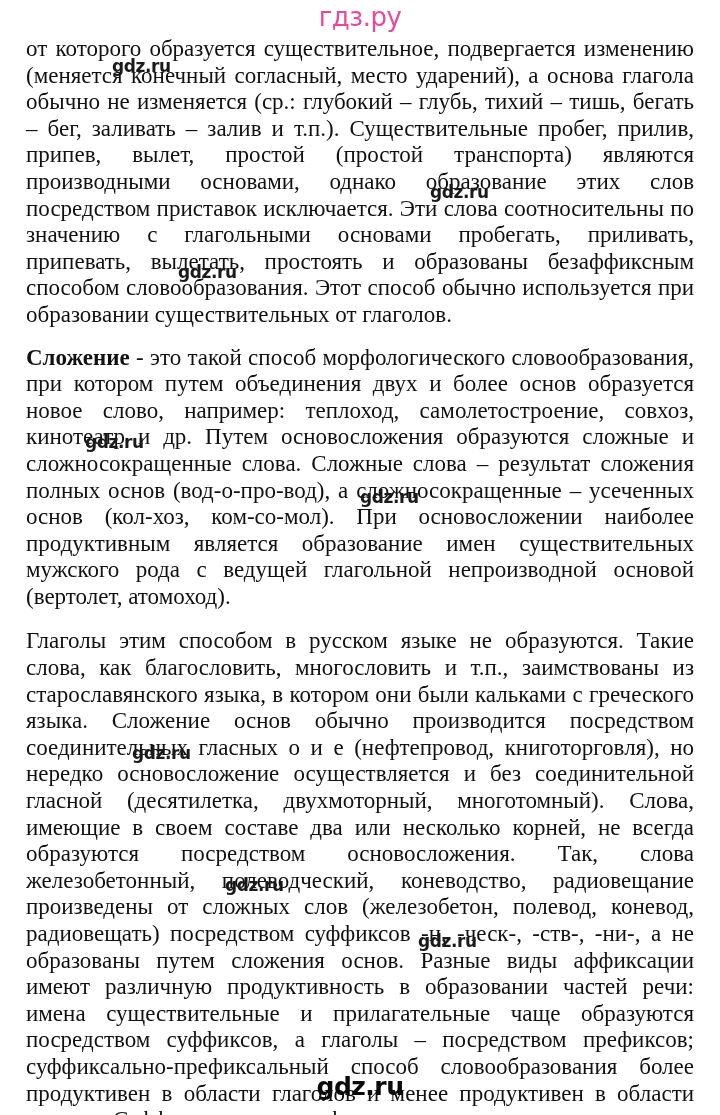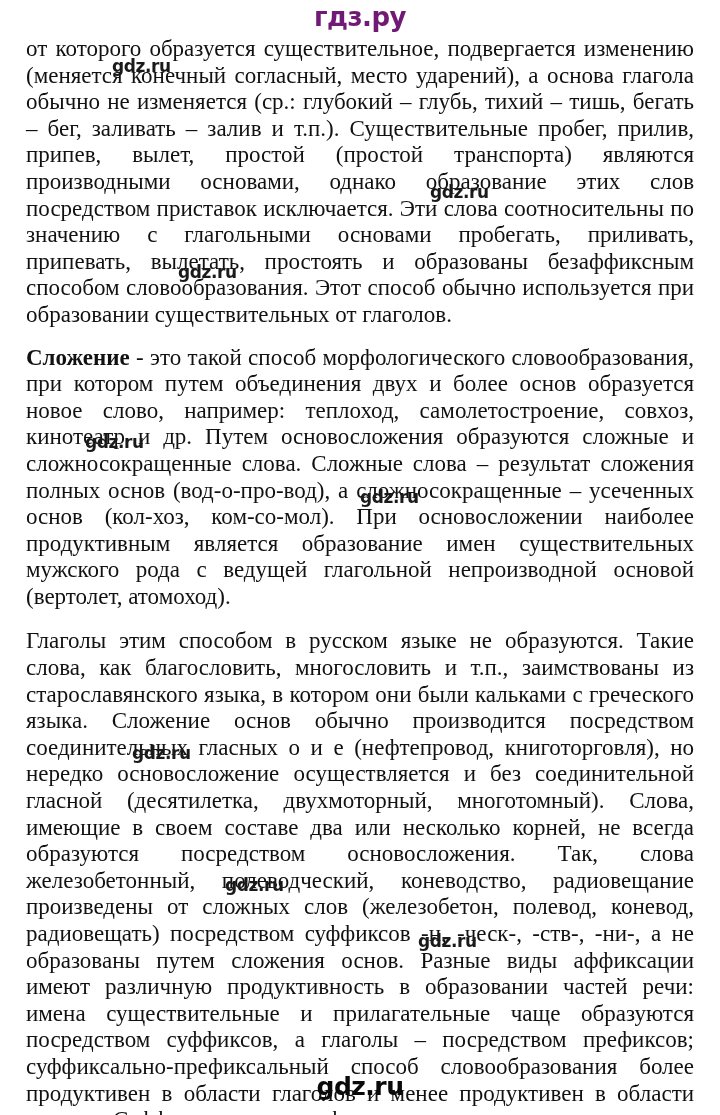--- a/index.html
+++ b/index.html
@@ -17,24 +17,24 @@
   }
 
   
   .top-logo {
     position: absolute;
     top: 4px;
     left: 0;
     width: 720px;
     text-align: center;
     font-family: "DejaVu Sans", "Liberation Sans", sans-serif;
-    font-weight: bold;
+    font-weight: normal;
     font-size: 26px;
     letter-spacing: -0.5px;
-    color: #701a75;
+    color: #ec4899;
     line-height: 1;
   }
 
   
   .page {
     position: absolute;
     top: 36px;
     left: 26px;
     width: 668px;
   }

